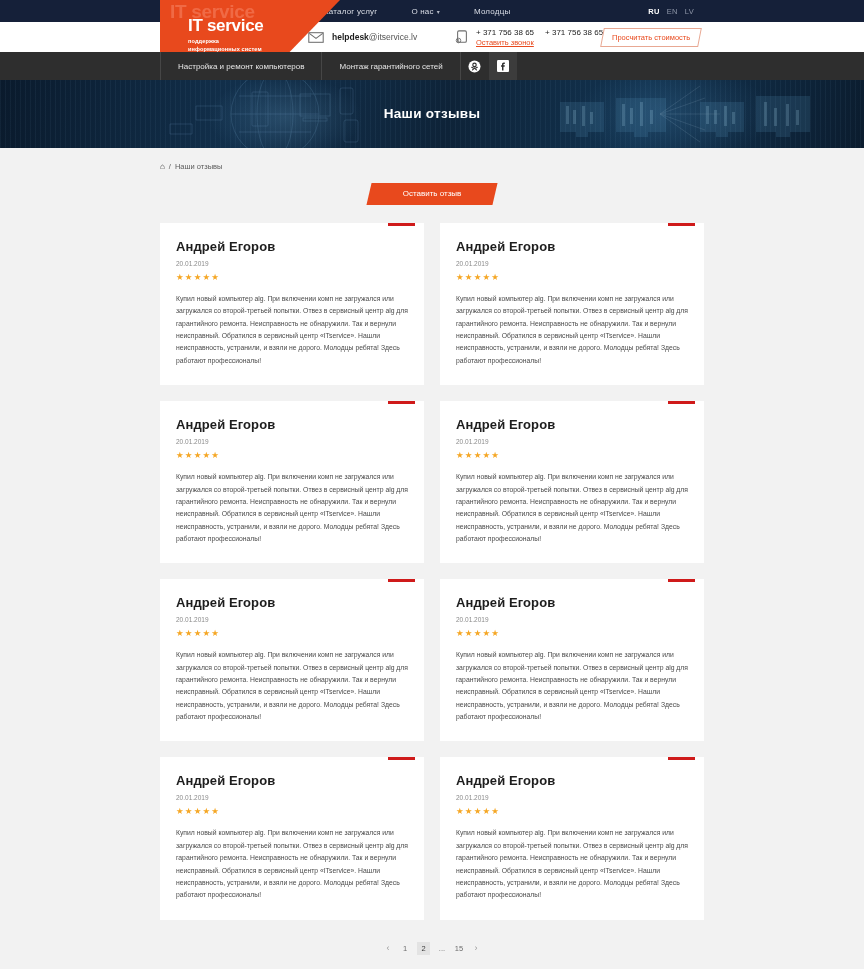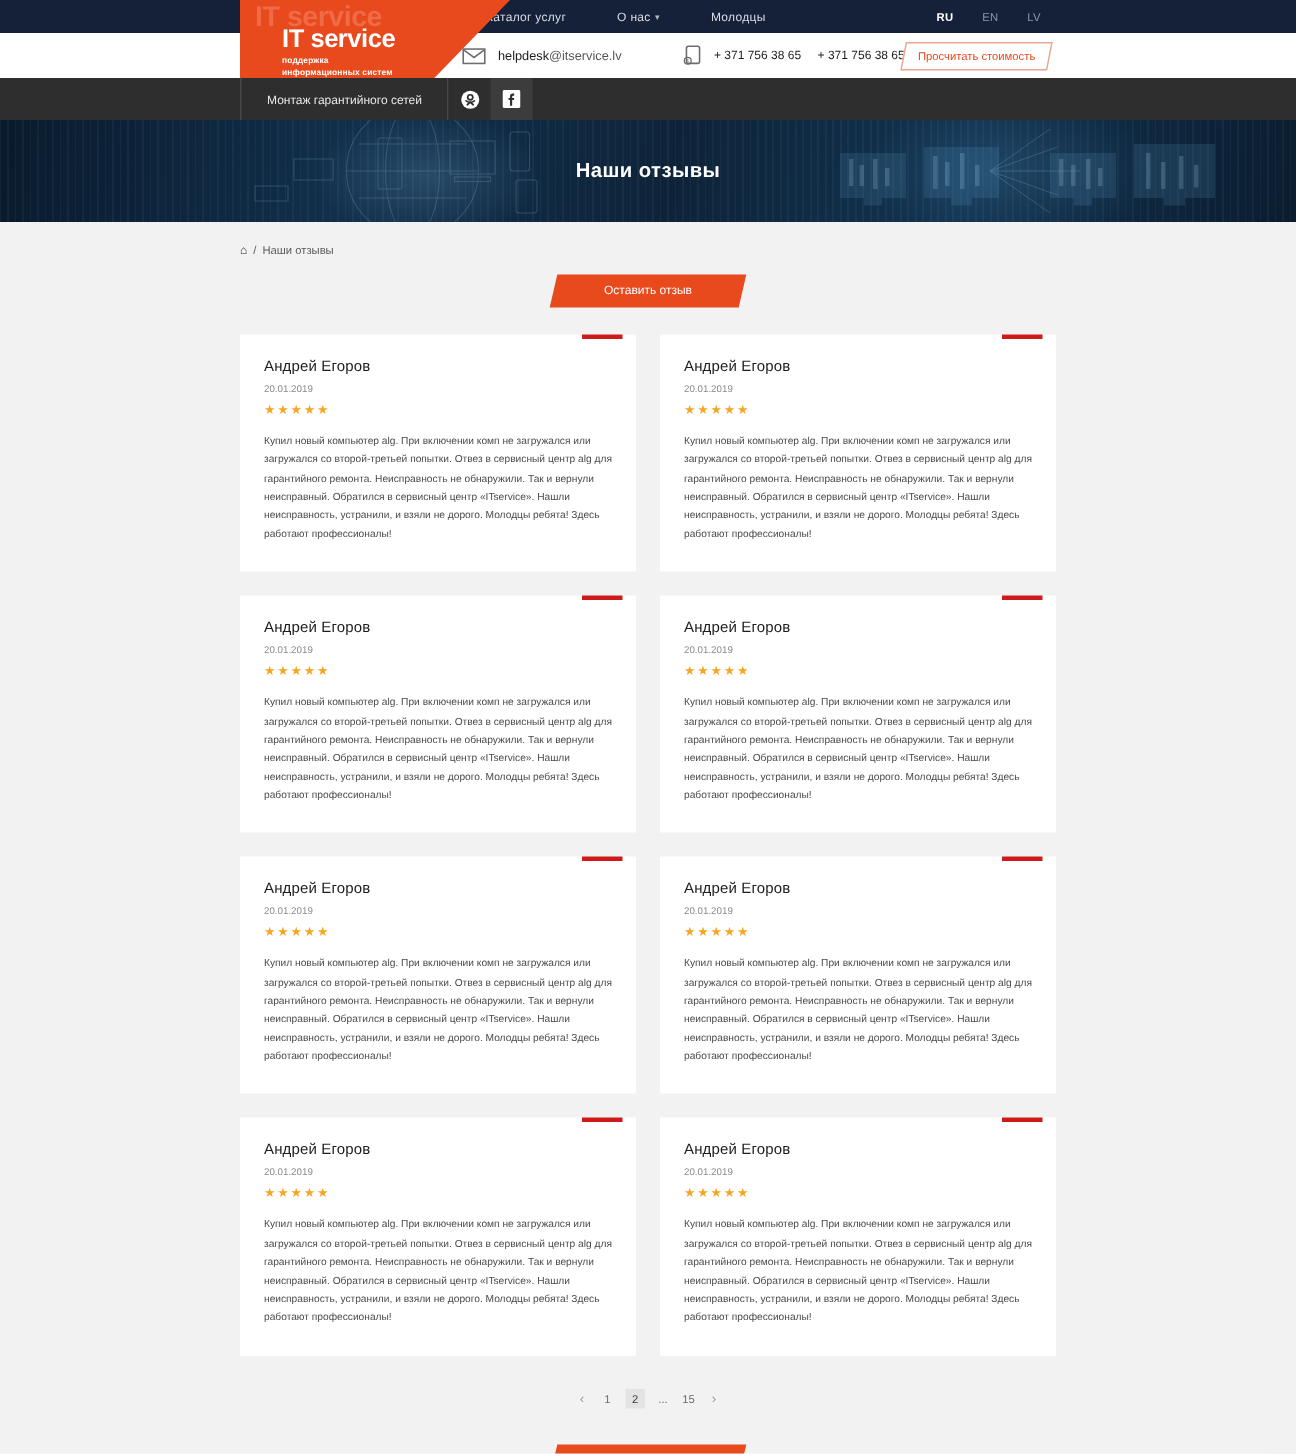--- a/index.html
+++ b/index.html
@@ -14,21 +14,21 @@
   .topbar {
     position: relative; height: 22px; background: #152039;
     display: flex; align-items: center;
   }
   .topnav { display: flex; gap: 34px; margin-left: 324px; }
   .topnav a {
     color: #d9dde6; font-size: 8px; text-decoration: none; letter-spacing: .2px;
     display: flex; align-items: center; gap: 3px;
   }
   .caret { font-size: 6px; opacity: .8; }
-  .lang { position: absolute; right: 170px; display: flex; gap: 19px; align-items: center; }
+  .lang { position: absolute; right: 170px; display: flex; gap: 7px; align-items: center; }
   .lang span { font-size: 7.5px; color: #8e96a8; letter-spacing: .3px; }
   .lang span.active { color: #ffffff; font-weight: bold; }
 
   
   .headband { position: relative; height: 30px; background: #ffffff; }
   .logoblock {
     position: absolute; left: 160px; top: -22px; width: 180px; height: 52px;
     background: #e8491d; z-index: 5;
     clip-path: polygon(0 0, 100% 0, 72% 100%, 0 100%);
     padding: 6px 0 0 28px;
@@ -44,24 +44,24 @@
   .logo-sub {
     position: relative; font-size: 5.6px; font-weight: bold; color: #fff;
     line-height: 1.45; margin-top: 3px; letter-spacing: .1px;
   }
   .hdr-contacts {
     position: absolute; left: 308px; top: 0; height: 30px;
     display: flex; align-items: center; gap: 8px;
   }
   .env-icon { width: 16px; height: 13px; }
   .hdr-mail { font-size: 8.5px; color: #555; }
-  .hdr-mail b { color: #1d1d1d; font-weight: normal; text-align: right; }
+  .hdr-mail b { color: #1d1d1d; font-weight: bold; text-align: right; }
   .phones { position: absolute; left: 455px; top: 0; height: 30px; display: flex; align-items: center; gap: 7px; }
   .phone-icon { width: 14px; height: 14px; }
-  .phone-nums { display: flex; flex-direction: row; gap: 0px; }
+  .phone-nums { display: flex; flex-direction: column; gap: 0px; }
   .phone-row { display: flex; gap: 11px; font-size: 8px; color: #1d1d1d; }
   .callback { font-size: 7.5px; color: #e8491d; text-decoration: underline; margin-top: 1px; }
   .calcbtn {
     position: absolute; right: 164px; top: 6px;
     border: 1px solid #e8a893; color: #e8491d; font-size: 7.5px;
     padding: 4px 9px; background: #fff;
     transform: skewX(-11deg);
   }
   .calcbtn span { display: block; transform: skewX(11deg); }
 
@@ -118,21 +118,21 @@
   .btn-skew span {
     display: block; transform: skewX(13deg); color: #fff; font-size: 8px;
     text-align: center; line-height: 22px;
   }
 
   .grid { display: grid; grid-template-columns: 1fr 1fr; gap: 16px 16px; margin-top: 18px; }
   .card { position: relative; background: #fff; padding: 16px 16px 18px; }
   .card-accent {
     position: absolute; top: 0; right: 9px; width: 27px; height: 3px; background: #cf1a1a;
   }
-  .card h3 { font-size: 10px; color: #1d1d1d; font-weight: normal; letter-spacing: .1px; }
+  .card h3 { font-size: 13px; color: #1d1d1d; font-weight: bold; letter-spacing: .1px; }
   .card .date { font-size: 6.5px; color: #8a8a8a; margin-top: 6px; }
   .stars { margin-top: 5px; font-size: 8.5px; color: #f5a623; letter-spacing: 1.2px; }
   .card p { margin-top: 11px; font-size: 6.8px; color: #4a4a4a; line-height: 1.82; }
 
   
   .pager { display: flex; justify-content: center; align-items: center; gap: 7px; margin-top: 22px; }
   .pager .pi { font-size: 7.5px; color: #6d6d6d; min-width: 10px; text-align: center; }
   .pager .pi.arrow { color: #9a9a9a; font-size: 9px; }
   .pager .pi.active {
     background: #e3e3e3; color: #3a3a3a; padding: 2px 4px; min-width: 13px;
@@ -198,20 +198,23 @@
       </div>
     </div>
 
     <div class="calcbtn">
       <span>Просчитать стоимость</span>
     </div>
   </div>
 
   <div class="darknav">
     <div class="dn-inner">
+      <div class="dn-item">
+          <span>Настройка и ремонт компьютеров</span>
+        </div>
       <div class="dn-item">
           <span>Монтаж гарантийного сетей</span>
         </div>
       <div class="dn-social">
         <div class="soc ok">
           <svg width="13" height="13" viewBox="0 0 16 16">
               <circle cx="8" cy="8" r="7.4" fill="#fff"></circle>
               <ellipse cx="8" cy="6" rx="2.1" ry="2.1" fill="none" stroke="#2e2e2e" stroke-width="1.4"></ellipse>
               <path d="M4.6 8.9 Q8 11.3 11.4 8.9 M5.6 12.1 L8 9.9 L10.4 12.1" fill="none" stroke="#2e2e2e" stroke-width="1.4" stroke-linecap="round"></path>
             </svg>

